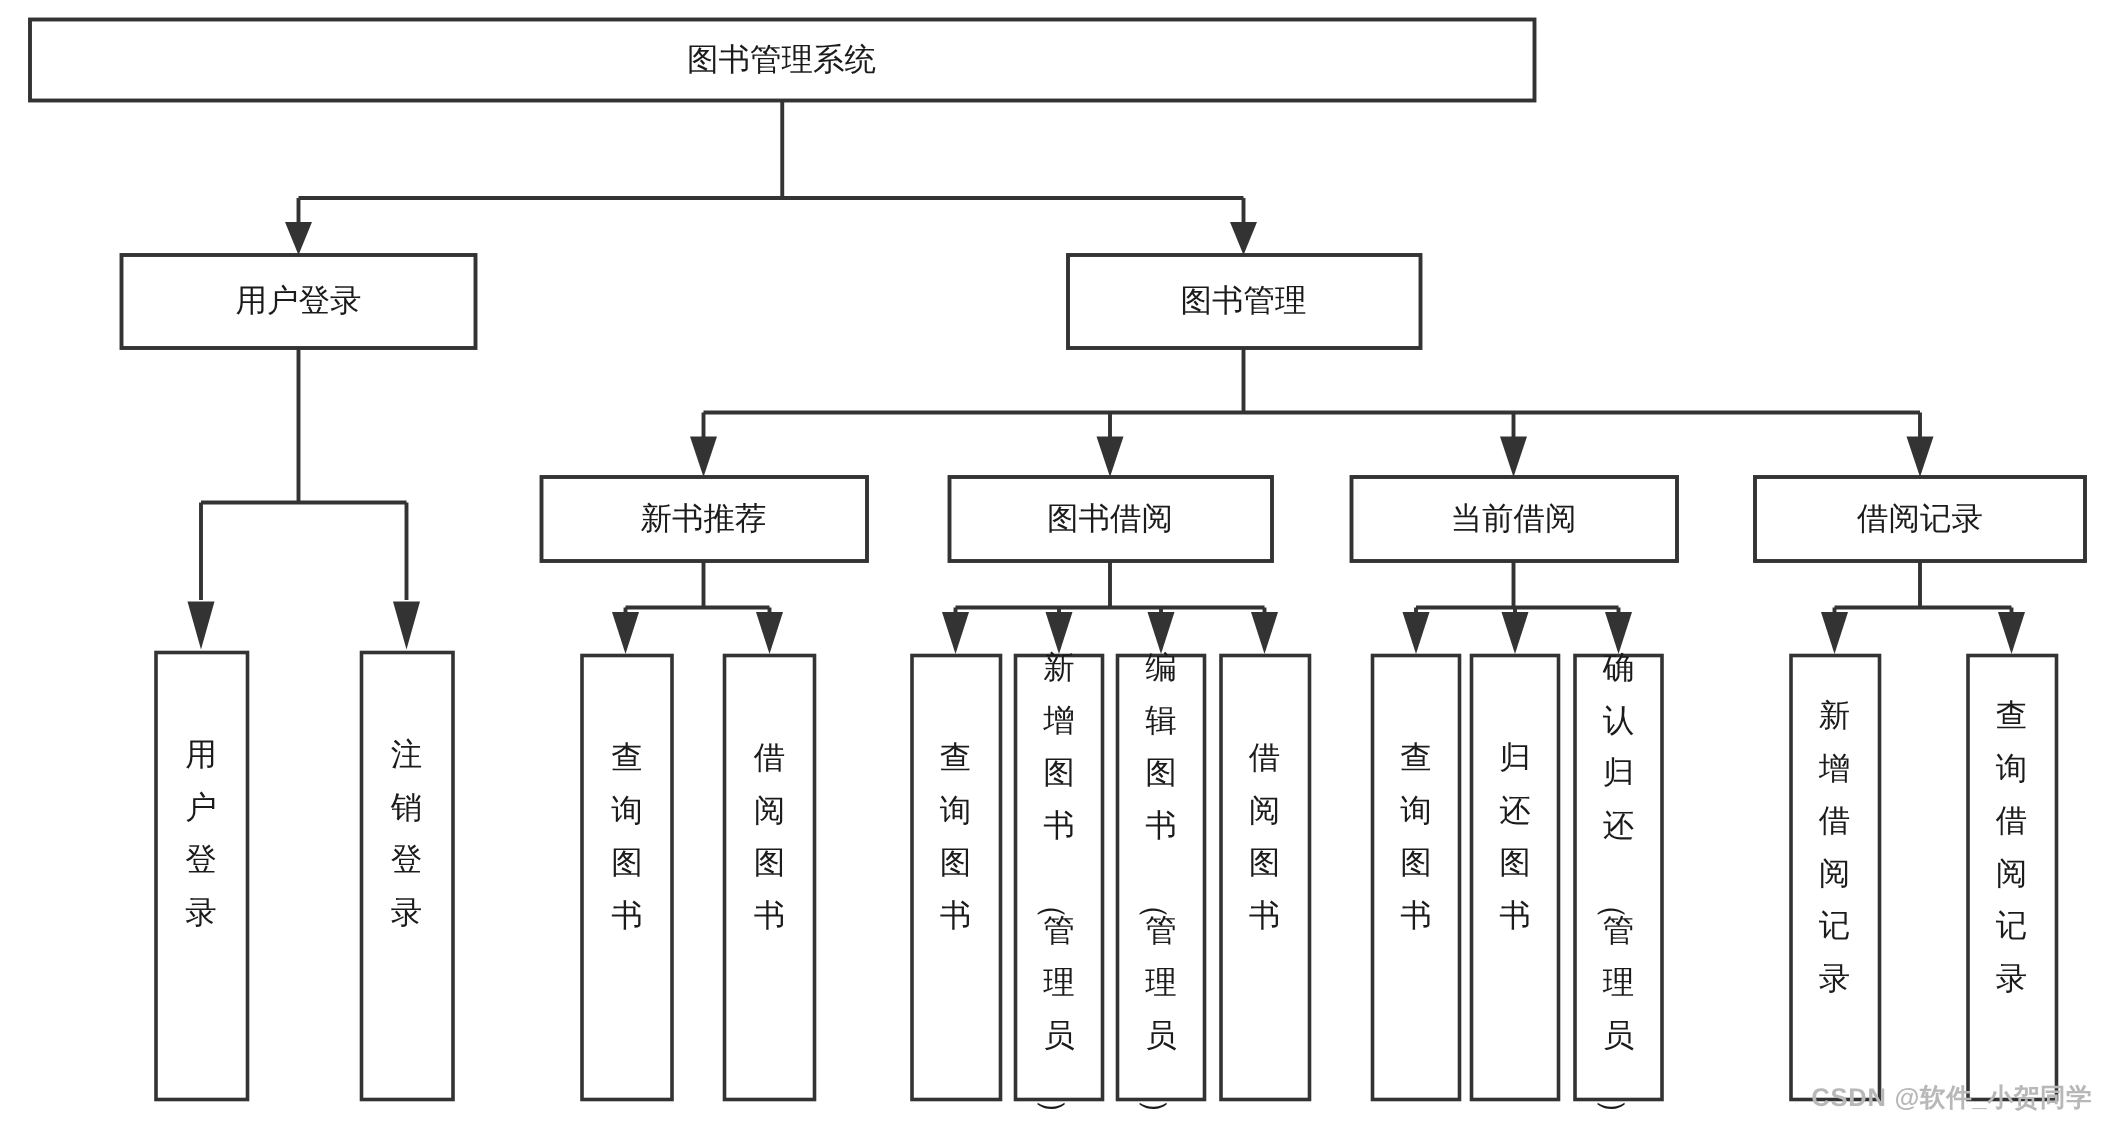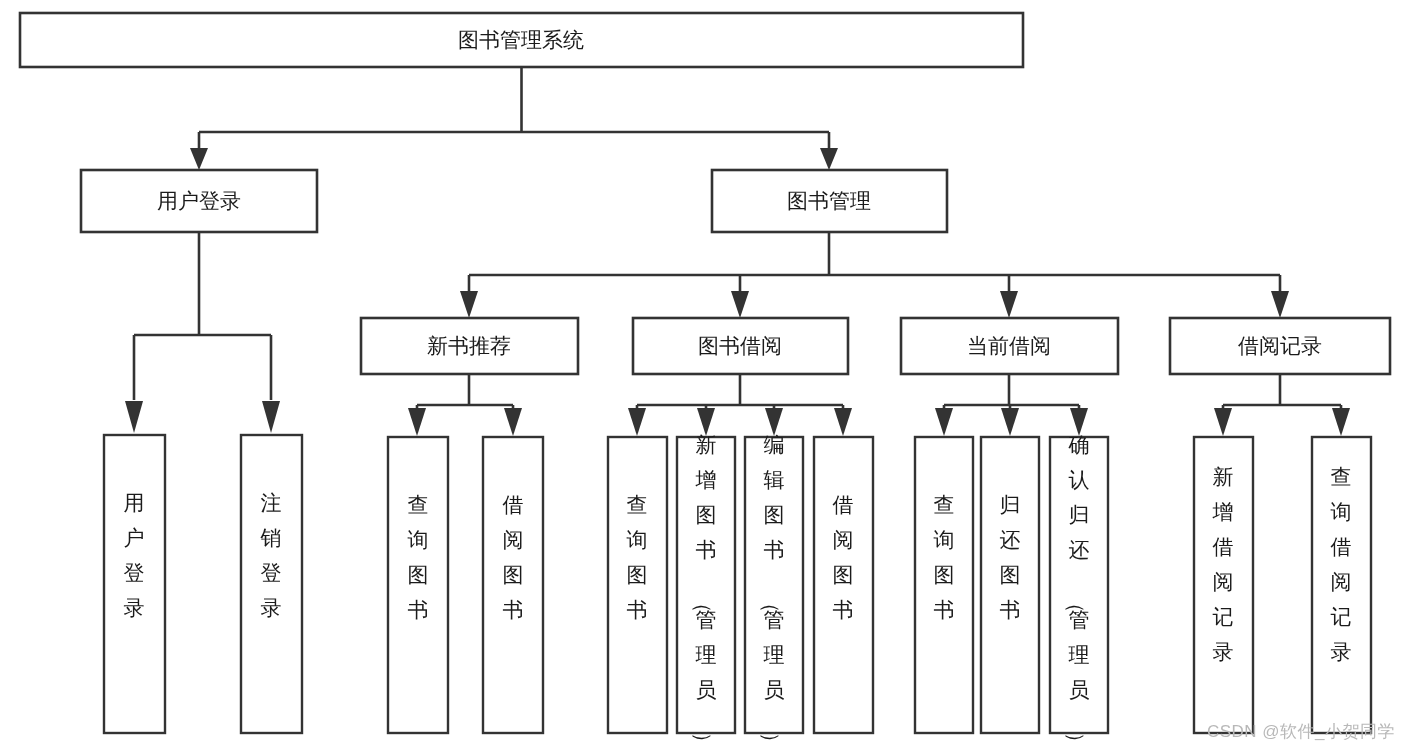--- a/index.html
+++ b/index.html
@@ -60,20 +60,21 @@
   .watermark {
     position: absolute;
     right: 10px;
     bottom: 4px;
     font-family: "Liberation Sans", "DejaVu Sans", sans-serif;
     font-size: 17px;
     color: #b8b8b8;
     letter-spacing: 0.5px;
     white-space: nowrap;
     user-select: none;
+    font-weight: bold;
   }
 </style>
 </head>
 <body>
 
 <div id="diagram-root">
   <svg id="flow" viewBox="0 0 1405 747">
 
     <g>
 

